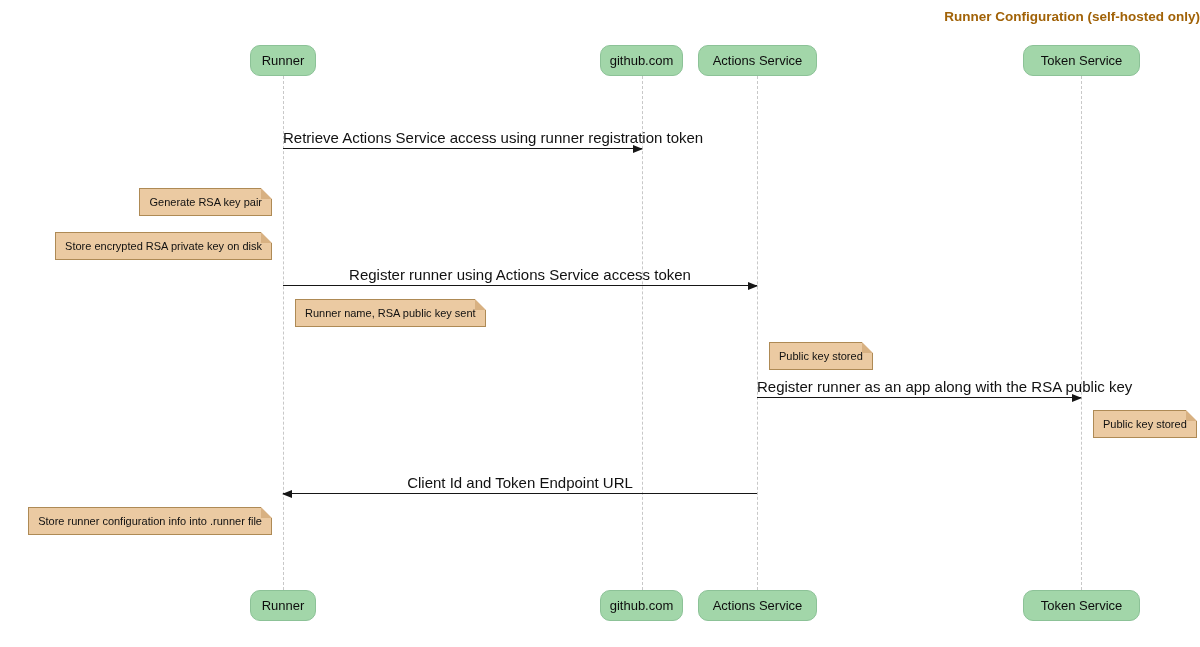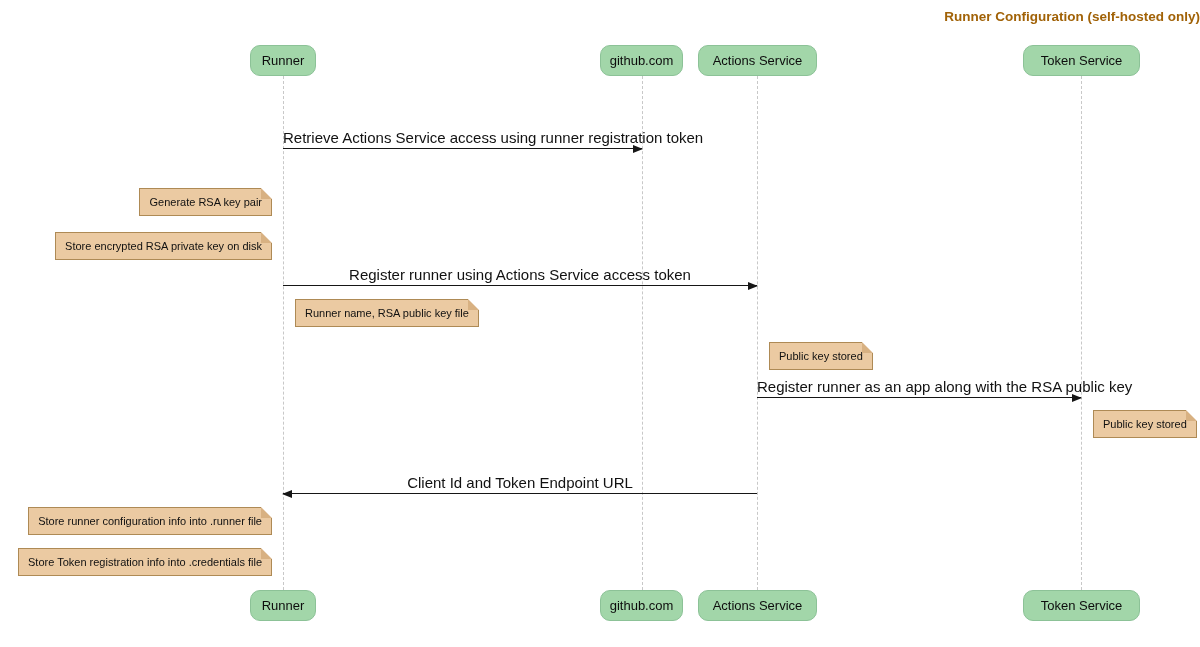--- a/index.html
+++ b/index.html
@@ -91,19 +91,18 @@
   </div>
 
 
   <div class="msg" style="left:283px;top:475px;width:474px">
     <span class="lbl">Client Id and Token Endpoint URL</span>
     <span class="head-left"></span>
   </div>
 
   <div class="note" style="right:928px;top:188px">Generate RSA key pair</div>
   <div class="note" style="right:928px;top:232px">Store encrypted RSA private key on disk</div>
-  <div class="note" style="left:295px;top:299px">Runner name, RSA public key file</div>
+  <div class="note" style="left:295px;top:299px">Runner name, RSA public key sent</div>
   <div class="note" style="left:769px;top:342px">Public key stored</div>
   <div class="note" style="left:1093px;top:410px">Public key stored</div>
   <div class="note" style="right:928px;top:507px">Store runner configuration info into .runner file</div>
-  <div class="note" style="right:928px;top:548px">Store Token registration info into .credentials file</div>
 
 </div>
 
 </body></html>

